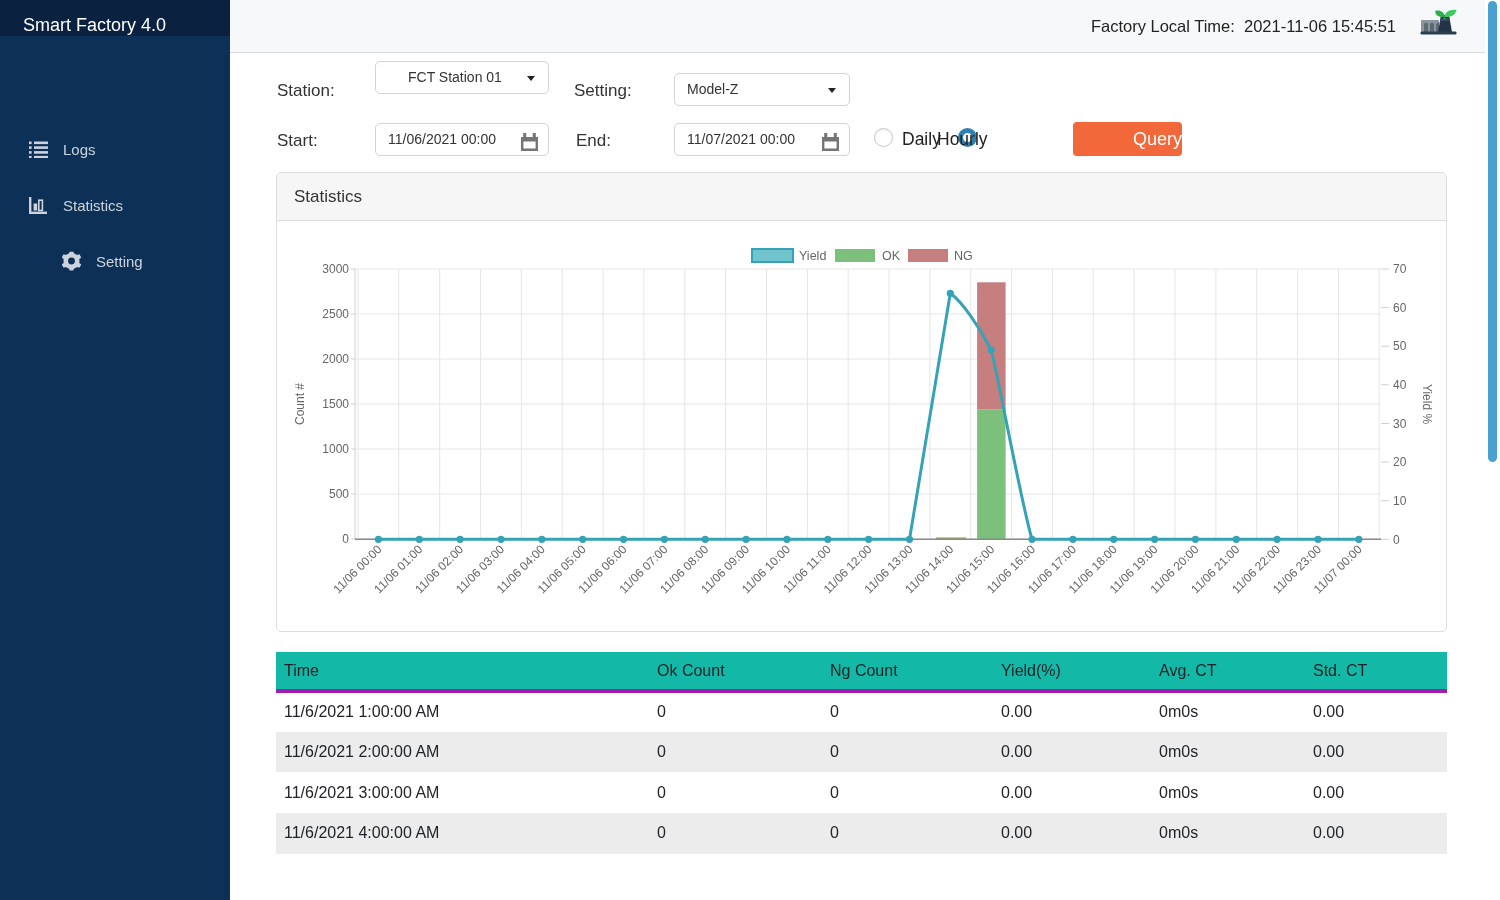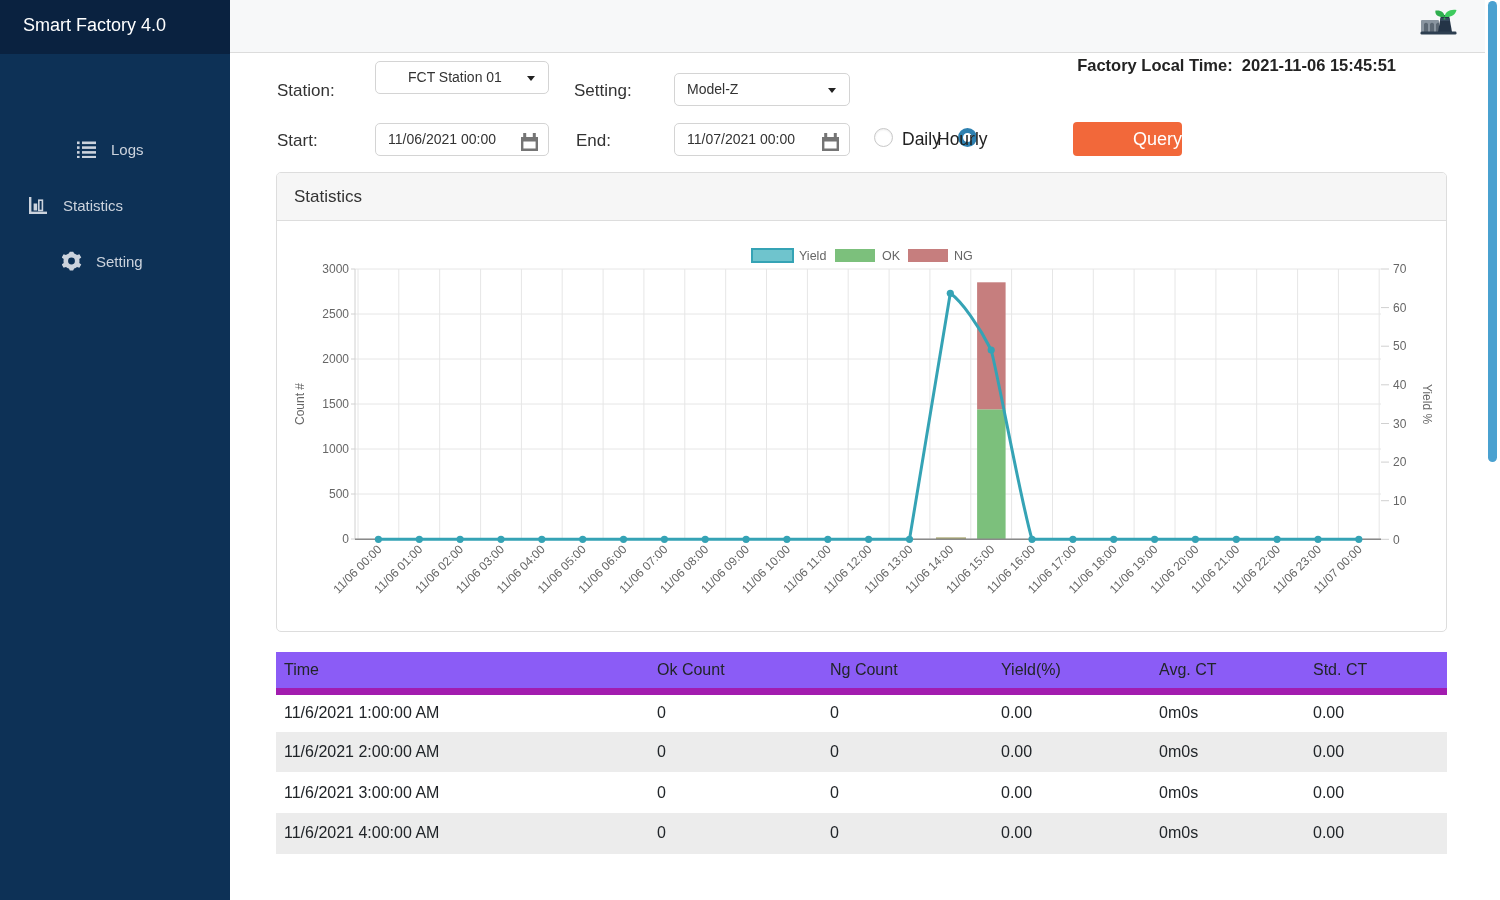--- a/index.html
+++ b/index.html
@@ -1,28 +1,28 @@
 <!DOCTYPE html>
 <html><head>
 <meta charset="utf-8">
 <title>Smart Factory 4.0</title>
 <style>
 * { margin:0; padding:0; box-sizing:border-box; }
 html,body { width:1500px; height:900px; overflow:hidden; font-family:"Liberation Sans", sans-serif; background:#fff; }
 
 
 #sidebar { position:absolute; left:0; top:0; width:230px; height:900px; background:#0d3156; z-index:5; }
-#sidehead { position:absolute; left:0; top:0; width:230px; height:54px; background:#0a2240; color:#fff; font-size:18px; line-height:50px; padding-left:23px; }
+#sidehead { position:absolute; left:0; top:0; width:230px; height:36px; background:#0a2240; color:#fff; font-size:18px; line-height:50px; padding-left:23px; }
 .menuitem { position:absolute; left:0; width:230px; height:40px; color:#ccd3dd; font-size:15px; }
 .menuitem .micon { position:absolute; left:29px; top:calc(50% + 2px); transform:translateY(-50%); }
 .menuitem .mtext { position:absolute; left:63px; top:50%; transform:translateY(-50%); }
 
 
 #topbar { position:absolute; left:230px; top:0; width:1255px; height:53px; background:#f7f8f9; border-bottom:1px solid #dcdcdc; }
-#flt { position:absolute; top:0; right:89px; height:52px; line-height:52px; font-weight:bold; font-size:16.5px; color:#232323;margin-top:39px; }
+#flt { position:absolute; top:0; right:89px; height:52px; line-height:52px; font-weight:normal; font-size:16.5px; color:#232323; }
 #facticon { position:absolute; right:27px; top:9px; width:38px; height:27px; }
 
 
 #sbtrack { position:absolute; right:0; top:0; width:15px; height:900px; background:#fff; z-index:9; }
 #sbthumb { position:absolute; right:3px; top:1px; width:9px; height:461px; background:#4aa1d0; border-radius:5px; }
 
 
 .flabel { position:absolute; font-size:17px; color:#333; }
 .fbox { position:absolute; width:174px; height:33px; background:#fff; border:1px solid #d4d4d4; border-radius:5px; font-size:14px; color:#333; line-height:31px; padding-left:12px; }
 .caret { position:absolute; right:13px; top:14px; width:0; height:0; border-left:4.5px solid transparent; border-right:4.5px solid transparent; border-top:5.5px solid #222; }
@@ -35,30 +35,30 @@
 
 #qbtn { position:absolute; left:1073px; top:122px; width:109px; height:34px; background:#f2683a; border-radius:4px; color:#fff; font-size:18px; text-align:right; line-height:34px; }
 
 
 #card { position:absolute; left:276px; top:172px; width:1171px; height:460px; border:1px solid #ddd; border-radius:5px; background:#fff; }
 #cardhead { position:absolute; left:0; top:0; width:1169px; height:48px; background:#f6f6f6; border-bottom:1px solid #ddd; border-radius:4px 4px 0 0; font-size:17px; color:#333; line-height:48px; padding-left:17px; }
 #chartwrap { position:absolute; left:0; top:48px; width:1169px; height:411px; }
 
 
 #tbl { position:absolute; left:276px; top:652px; width:1171px; border-collapse:collapse; table-layout:fixed; font-size:16px; color:#212529; }
-#tbl th { text-align:left; font-weight:normal; height:39px; padding:0 0 0 8px; border-bottom:7px solid #a21caf; background:#8b5cf6; }
+#tbl th { text-align:left; font-weight:normal; height:39px; padding:0 0 0 8px; border-bottom:4px solid #a21caf; background:#14b8a6; }
 #tbl td { height:40.7px; padding:0 0 0 8px; }
 #tbl tr.g td { background:#ececec; }
 </style>
 </head>
 <body>
 
 <div id="sidebar">
   <div id="sidehead">Smart Factory 4.0</div>
-  <div class="menuitem" style="top:129px;margin-left:48px;">
+  <div class="menuitem" style="top:129px;">
     <span class="micon"><svg width="19" height="17" viewBox="0 0 19 17">
           <g fill="#ccd3dd">
             <rect x="0" y="0.5" width="2.6" height="2.6"></rect>
             <rect x="5" y="0.5" width="14" height="2.6"></rect>
             <rect x="0" y="5.3" width="2.6" height="2.6"></rect>
             <rect x="5" y="5.3" width="14" height="2.6"></rect>
             <rect x="0" y="10.1" width="2.6" height="2.6"></rect>
             <rect x="5" y="10.1" width="14" height="2.6"></rect>
             <rect x="0" y="14.9" width="2.6" height="2.2"></rect>
             <rect x="5" y="14.9" width="14" height="2.2"></rect>

